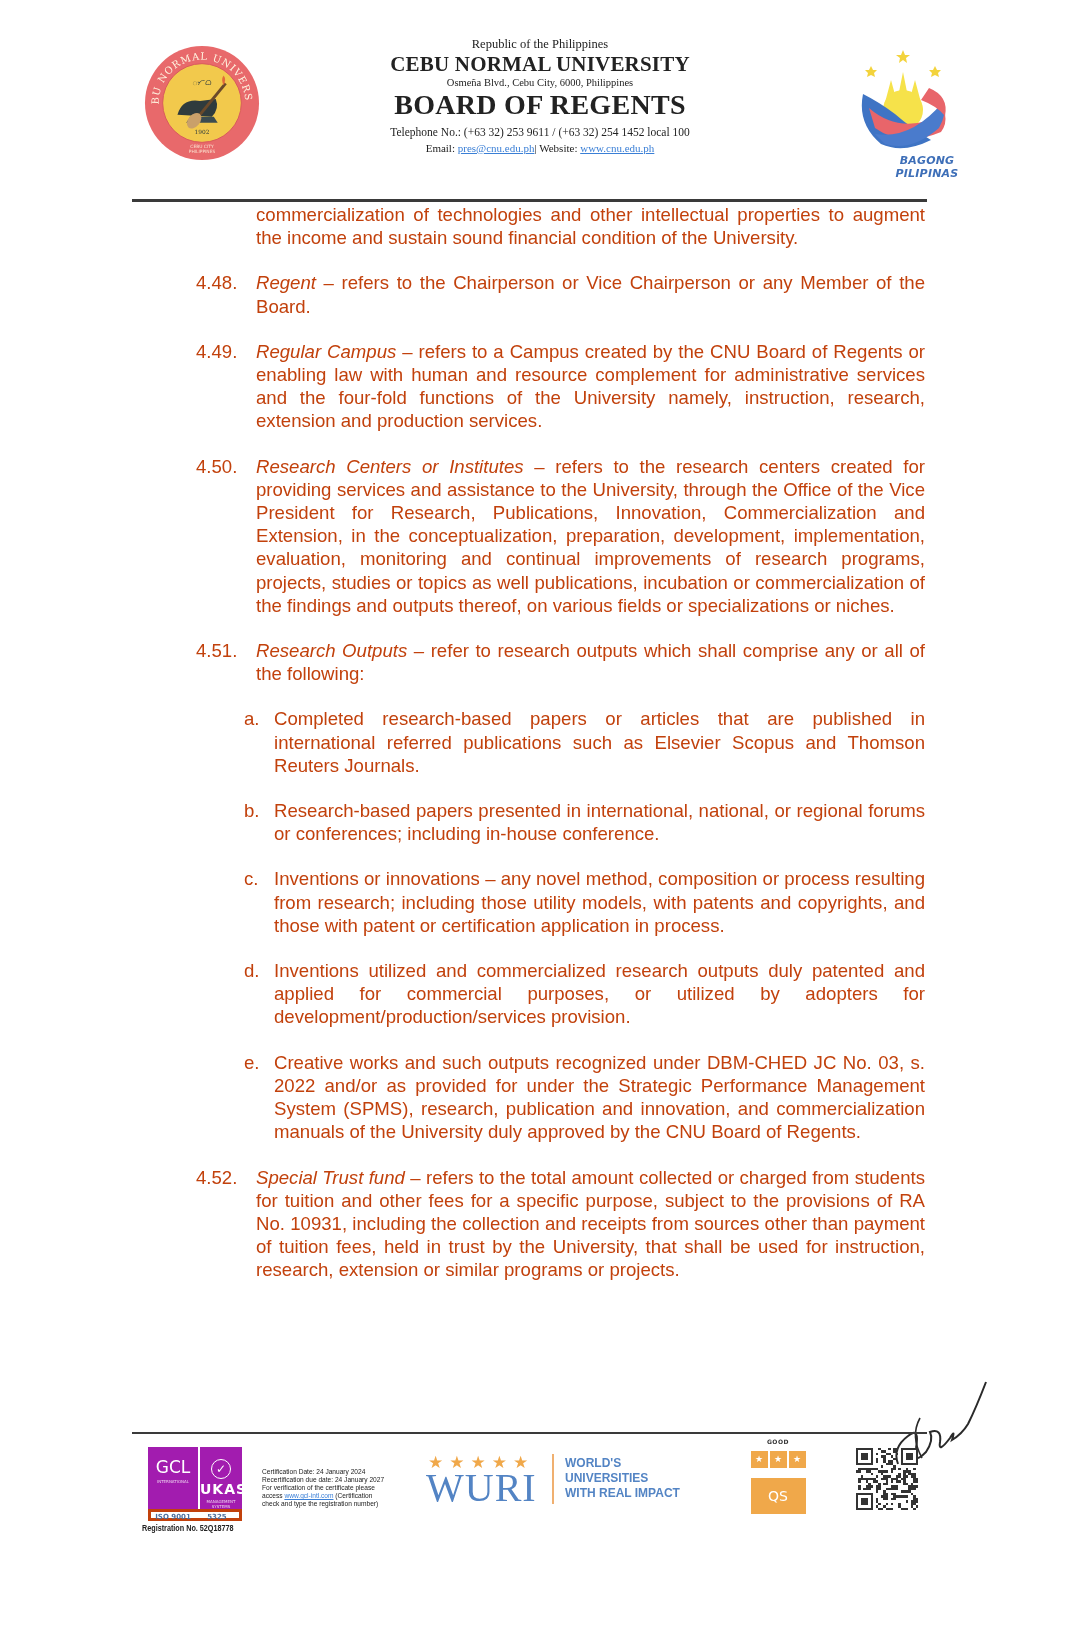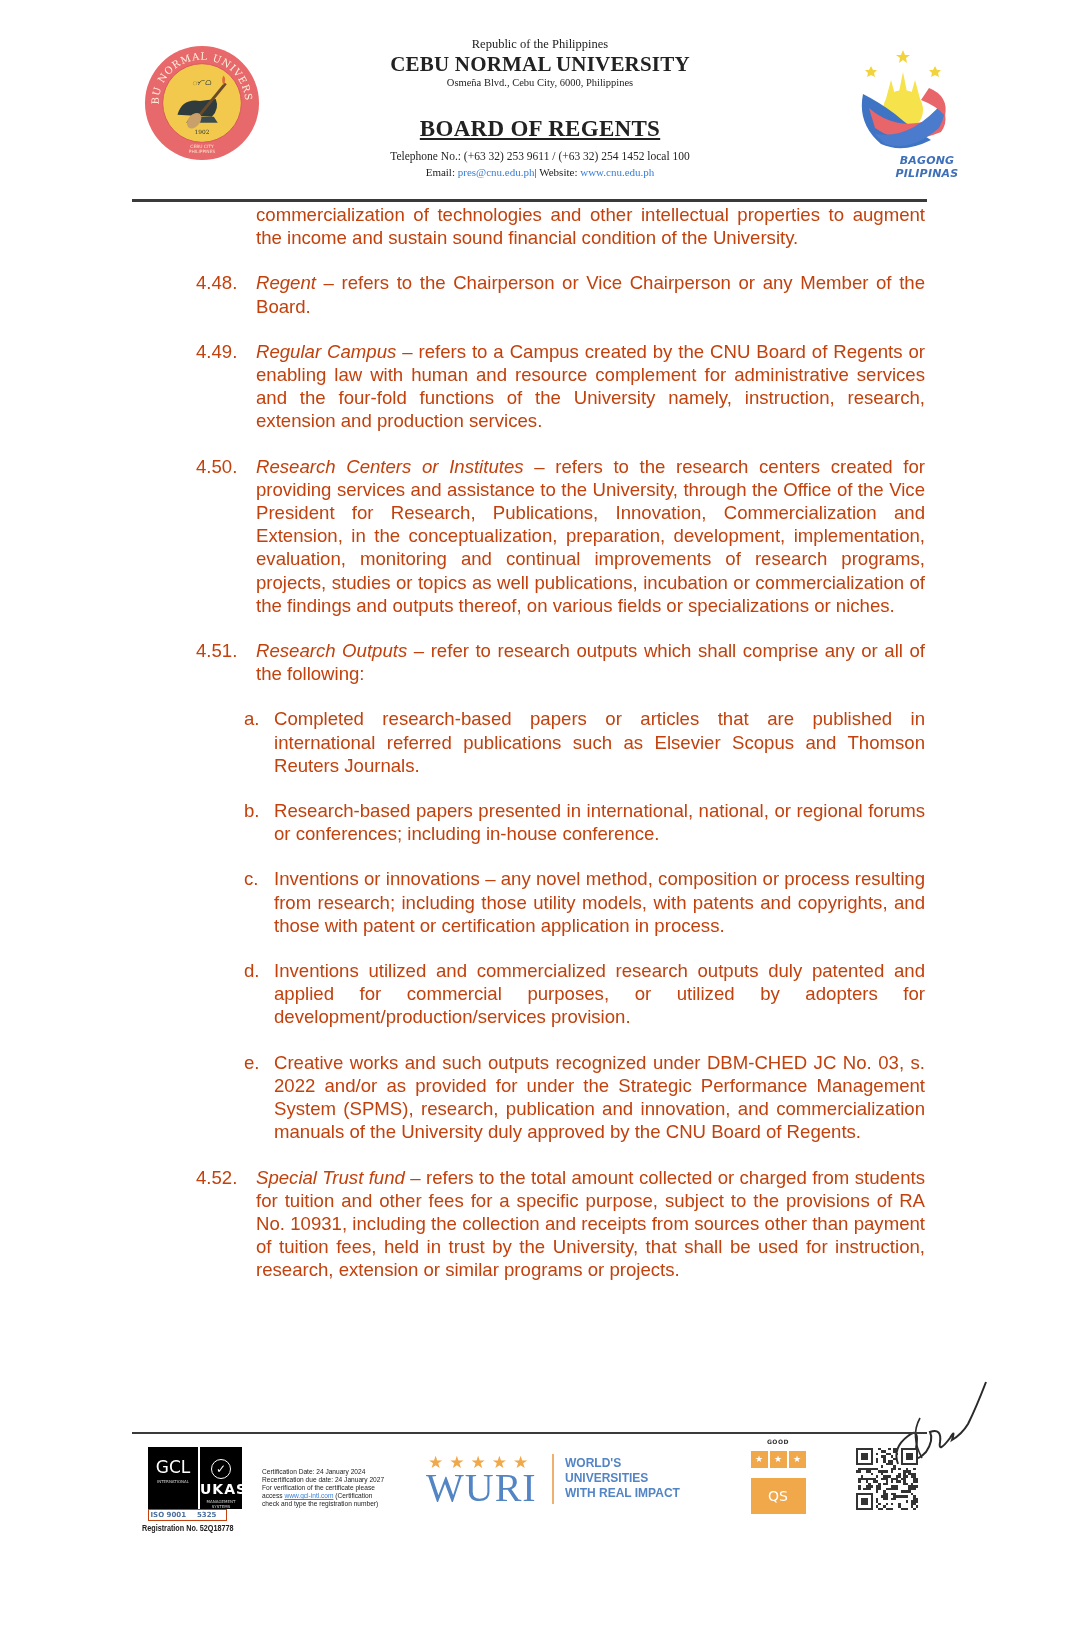--- a/index.html
+++ b/index.html
@@ -10,48 +10,48 @@
     .seal { position: absolute; left: 143px; top: 44px; width: 118px; height: 118px; }
     .seal svg { width: 100%; height: 100%; display: block; }
     .bp-logo { position: absolute; left: 838px; top: 44px; width: 130px; height: 130px; }
     .bp-logo svg { width: 124px; height: 108px; display: block; margin: 0 auto; }
     .bp-text { font-family: "DejaVu Sans", sans-serif; font-weight: bold; font-style: italic; font-size: 11px; color: #3e6fb8; text-align: center; margin-top: 2px; letter-spacing: 0.2px; margin-left: 48px; }
 
     .head-center { position: absolute; left: 300px; top: 36px; width: 480px; text-align: center; font-family: "Liberation Serif", "DejaVu Serif", serif; color: #222; }
     .republic { font-size: 12.5px; line-height: 16px; }
     .univ { font-size: 21px; font-weight: bold; line-height: 24px; letter-spacing: 0.2px; }
     .address { font-size: 10.5px; line-height: 14px; }
-    .bor { font-size: 23px; font-weight: bold; line-height: 30px; margin-top: 24px; letter-spacing: 0.3px; text-decoration: underline; }
+    .bor { font-size: 28px; font-weight: bold; line-height: 30px; margin-top: 0; letter-spacing: 0.3px; }
     .tel { font-size: 11.5px; line-height: 16px; margin-top: 4px; }
     .contact { font-size: 11px; line-height: 16px; }
-    .contact a { color: #3a7fd6; }
+    .contact a { color: #3a7fd6; text-decoration: underline; }
     .rule-top { position: absolute; left: 132px; top: 199px; width: 795px; height: 3px; background: #3a3a3a; }
 
     
     .content { position: absolute; left: 196px; top: 203px; width: 729px; font-family: "Liberation Sans", sans-serif; font-size: 18.6px; line-height: 23.2px; color: #c2410c; }
     .p-cont { margin-left: 60px; text-align: justify; }
     .item { display: flex; margin-top: 22px; }
     .item .num { width: 60px; flex: 0 0 60px; }
     .item .body { flex: 1; text-align: justify; }
     .term { font-style: italic; }
     .sub { display: flex; margin-top: 22px; margin-left: 48px; }
     .sub .letter { width: 30px; flex: 0 0 30px; }
     .sub .body { flex: 1; text-align: justify; }
 
     
     .rule-bottom { position: absolute; left: 132px; top: 1432px; width: 795px; height: 2px; background: #3a3a3a; }
     .gcl { position: absolute; left: 148px; top: 1447px; width: 94px; height: 62px; display: flex; gap: 2px; }
-    .gcl .gbox { background: #000000; color: #fff; font-family: "DejaVu Sans", sans-serif; text-align: center; position: relative; }
+    .gcl .gbox { background: #a21caf; color: #fff; font-family: "DejaVu Sans", sans-serif; text-align: center; position: relative; }
     .gcl .g1 { width: 50px; }
     .gcl .g2 { width: 42px; }
     .gcl .gcl-logo { font-size: 17px; margin-top: 10px; letter-spacing: 0px; }
     .gcl .intl { font-size: 4px; margin-top: 2px; opacity: 0.8; }
     .gcl .check { width: 18px; height: 18px; border: 1.5px solid #fff; border-radius: 50%; margin: 12px auto 2px; font-size: 12px; line-height: 18px; }
     .gcl .ukas { font-size: 14px; font-weight: bold; letter-spacing: 1px; }
-    .gcl-row { position: absolute; left: 148px; top: 1509px; width: 79px; height: 12px; display: flex; border: 1px solid #c2410c; box-sizing: border-box; background: #fff; }
+    .gcl-row { position: absolute; left: 148px; top: 1509px; width: 94px; height: 12px; display: flex; border: 3px solid #c2410c; box-sizing: border-box; background: #fff; }
     .gcl-row span { flex: 1; text-align: center; font-family: "DejaVu Sans", sans-serif; font-size: 7px; font-weight: bold; color: #4c6f9e; line-height: 10px; }
     .regno { position: absolute; left: 142px; top: 1523px; font-family: "Liberation Sans", sans-serif; font-weight: bold; font-size: 8.5px; color: #222; transform: scaleX(0.85); transform-origin: left; }
     .cert { position: absolute; left: 262px; top: 1468px; width: 150px; font-family: "Liberation Sans", sans-serif; font-size: 6.6px; line-height: 8px; color: #222; }
     .cert a { color: #3a7fd6; text-decoration: underline; }
 
     .wuri { position: absolute; left: 424px; top: 1452px; width: 270px; height: 60px; }
     .wuri .stars { position: absolute; left: 4px; top: 0px; color: #f0a84a; font-size: 17px; letter-spacing: 6px; }
     .wuri .word { position: absolute; left: 2px; top: 14px; font-family: "Liberation Serif", serif; font-size: 40px; color: #5384c4; letter-spacing: 1px; line-height: 44px; }
     .wuri .divider { position: absolute; left: 128px; top: 2px; width: 2px; height: 50px; background: #f0b070; }
     .wuri .tag { position: absolute; left: 141px; top: 4px; font-family: "Liberation Sans", sans-serif; font-weight: bold; font-size: 12px; line-height: 15px; color: #5384c4; }

